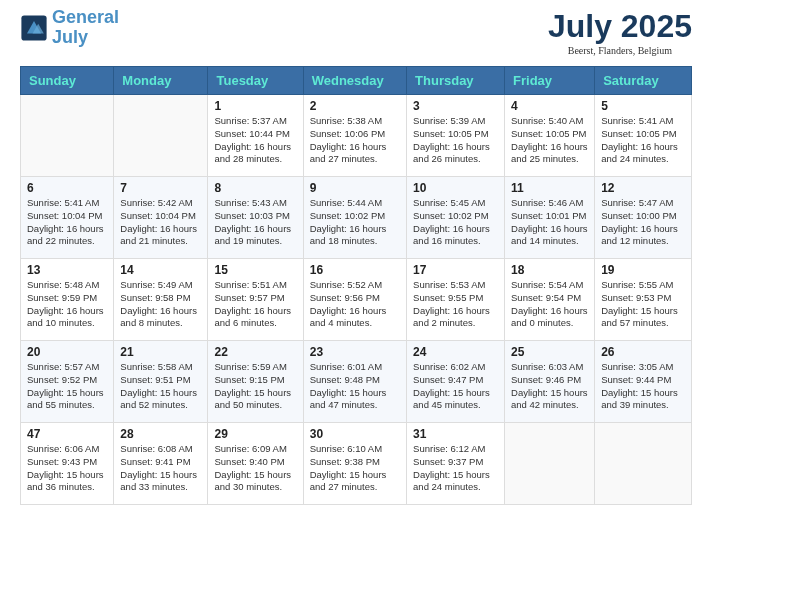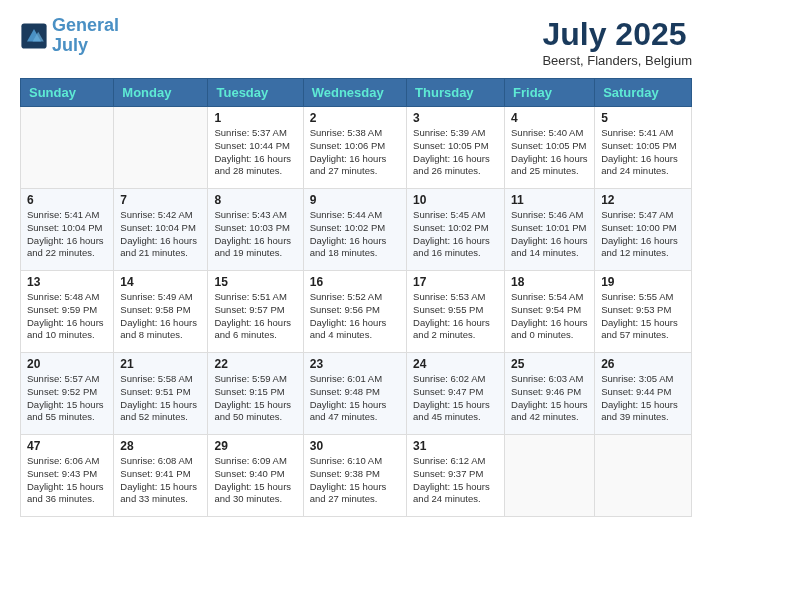--- a/index.html
+++ b/index.html
@@ -5,21 +5,21 @@
     * { box-sizing: border-box; margin: 0; padding: 0; }
     body {
       font-family: Arial, sans-serif;
       background: #fff;
       width: 792px;
       height: 612px;
       overflow: hidden;
     }
     .page {
       width: 712px;
-      padding: 16px 20px;
+      padding: 8px 20px;
     }
     .header {
       display: flex;
       justify-content: space-between;
       align-items: flex-start;
       margin-bottom: 10px;
     }
     .logo {
       display: flex;
       align-items: center;
@@ -32,30 +32,31 @@
     }
     .logo-text span {
       color: #4a90c4;
     }
     .logo-icon {
       width: 28px;
       height: 28px;
       margin-right: 4px;
     }
     .title-block {
-      text-align: left;
+      text-align: center;
     }
     .month-title {
       font-size: 32px;
       font-weight: bold;
       color: #1a3a5c;
     }
     .location {
-      font-size: 13px;
+      font-size: 10px;
       color: #333;
+      font-family: Liberation Serif, serif;
     }
     .calendar {
       width: 100%;
       border-collapse: collapse;
       border: 1px solid #ccc;
     }
     .calendar th {
       background-color: #3a6ea5;
       color: #5eead4;
       font-size: 13px;

